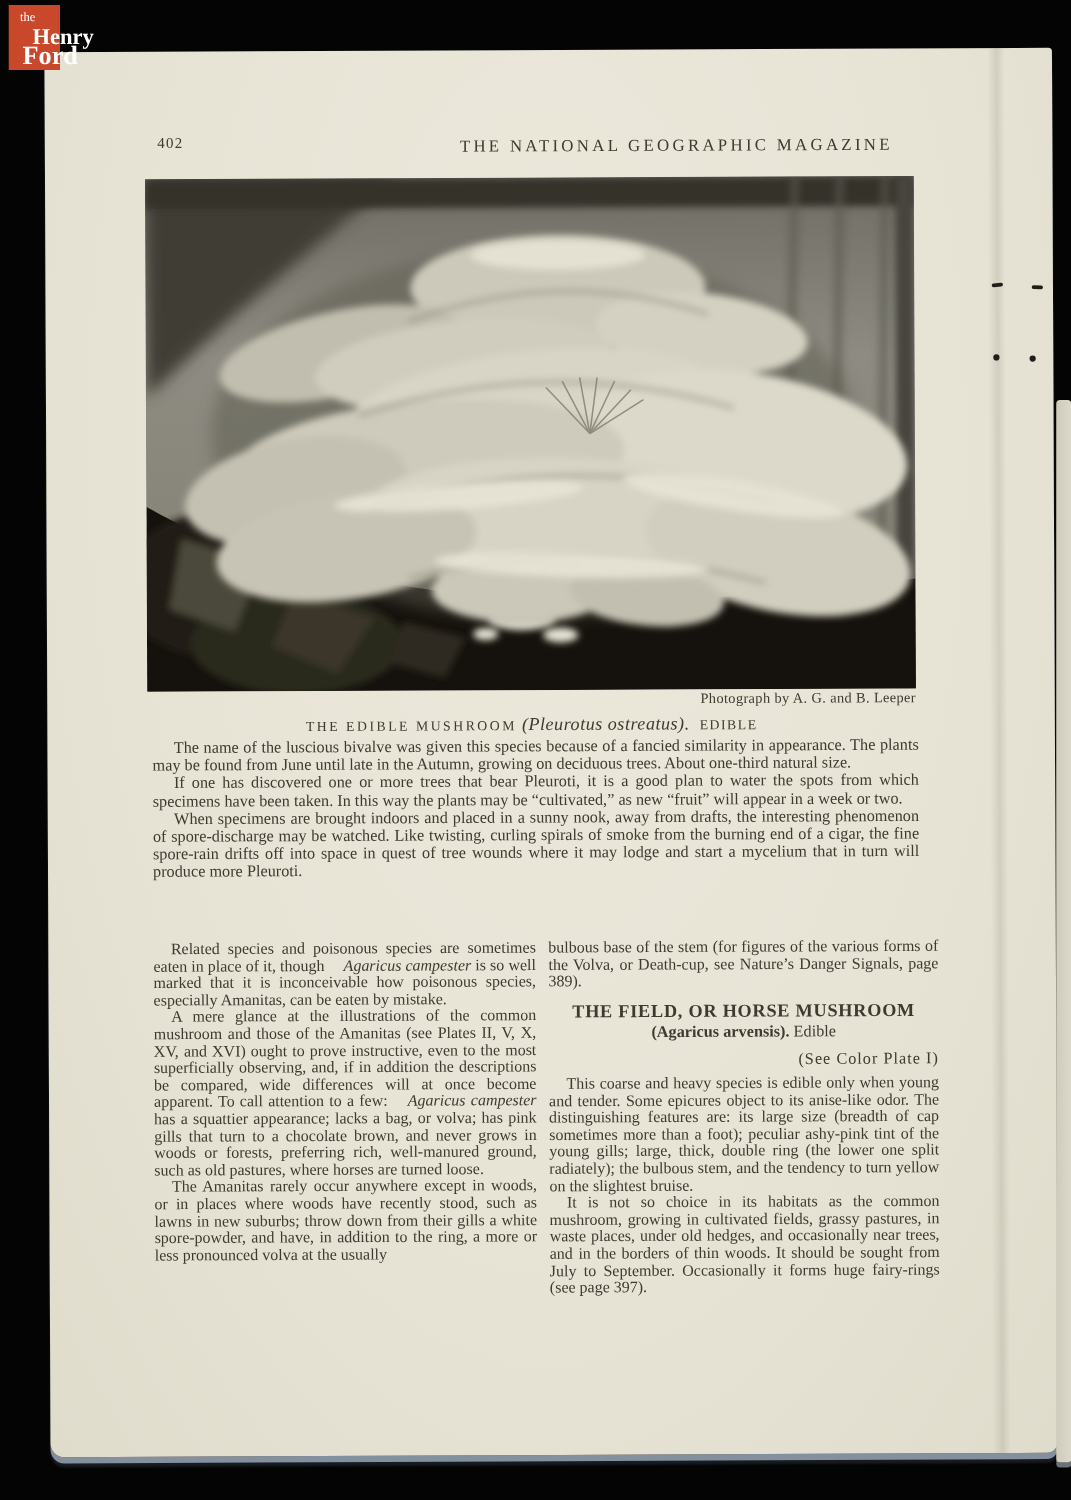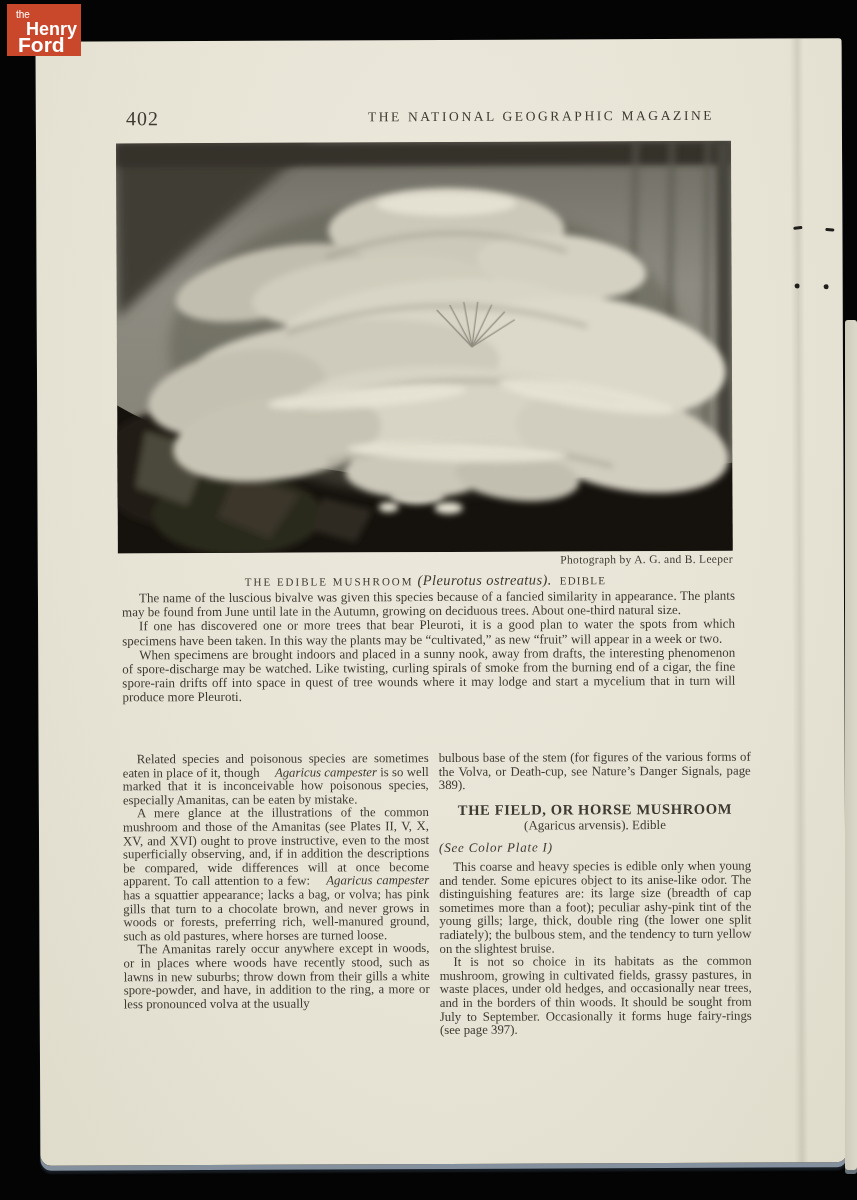--- a/index.html
+++ b/index.html
@@ -5,23 +5,23 @@
   html,body{margin:0;padding:0;}
   body{
     width:857px;height:1200px;position:relative;overflow:hidden;
     background:#040404;
     font-family:"Liberation Serif", serif;
   }
   .stage{position:absolute;inset:0;}
 
   
   .logo{
-    position:absolute;left:7px;top:4px;width:74px;height:52px;
+    position:absolute;left:7px;top:4px;width:41px;height:52px;
     background:#c9472a;z-index:30;
-    font-family:Liberation Sans, sans-serif;color:#fff;line-height:1;
+    font-family:Liberation Serif, serif;color:#fff;line-height:1;
   }
   .logo .l1{position:absolute;left:9px;top:6px;font-size:10px;}
   .logo .l2{position:absolute;left:19px;top:16px;font-size:18px;font-weight:bold;}
   .logo .l3{position:absolute;left:11px;top:30px;font-size:21px;font-weight:bold;}
 
   
   .page{
     position:absolute;left:38px;top:40px;width:806px;height:1124px;
     background:radial-gradient(ellipse at 50% 28%, #ece9dc 0%, #e7e4d6 55%, #e0dccc 100%);
     border-radius:3px 3px 9px 11px;
@@ -33,21 +33,21 @@
     background:linear-gradient(to right, rgba(0,0,0,0), rgba(90,85,70,.14) 55%, rgba(0,0,0,0));
   }
   .sliver{
     position:absolute;left:845px;top:320px;width:12px;height:850px;
     background:linear-gradient(to right,#cfcbbb,#ddd9ca);
     border-radius:3px;box-shadow:0 4px 0 rgba(205,222,238,.5);
   }
 
   .page *{color:#3d3a30;}
 
-  .page-num{position:absolute;left:90px;top:66px;font-size:20px;letter-spacing:1px;}
+  .page-num{position:absolute;left:90px;top:66px;font-size:12px;letter-spacing:1px;}
   .header-title{position:absolute;left:332px;top:69px;font-size:13.5px;letter-spacing:2.6px;white-space:nowrap;}
 
   .photo{
     position:absolute;left:80px;top:102px;width:615px;height:410px;
     background:#87857c;overflow:hidden;
   }
   .photo svg{display:block;width:100%;height:100%;}
 
   .credit{
     position:absolute;left:80px;top:514px;width:615px;
@@ -72,23 +72,23 @@
     display:flex;gap:10px;
   }
   .col{font-size:12.8px;line-height:13.6px;text-align:justify;}
   .col p{margin:0;text-indent:14px;}
   .col p.noindent{text-indent:0;}
   .col-left{width:306px;}
   .col-right{width:312px;}
 
   .section-head{margin:9px 0 2px 0;text-align:center;line-height:1.15;}
   .section-head .h1{font-size:14.6px;font-weight:bold;letter-spacing:.6px;white-space:nowrap;}
-  .section-head .h2b{font-size:13px;font-weight:normal;}
+  .section-head .h2b{font-size:13px;font-weight:bold;}
   .section-head .h2n{font-size:13px;}
-  .plate-note{text-align:left;font-style:italic;font-size:13px;letter-spacing:.8px;margin:7px 0 7px 0;}
+  .plate-note{text-align:right;font-size:13px;letter-spacing:.8px;margin:7px 0 7px 0;}
 
   .stitch{position:absolute;background:#1f1e1a;border-radius:2px;}
   .s1{left:757px;top:188px;width:9px;height:3px;transform:rotate(-6deg);}
   .s2{left:789px;top:190px;width:9px;height:3px;transform:rotate(4deg);}
   .s3{left:758px;top:245px;width:5px;height:5px;border-radius:50%;}
   .s4{left:787px;top:246px;width:5px;height:5px;border-radius:50%;}
 
   i{font-style:italic;margin-left:12px;}
 </style>
 </head>

